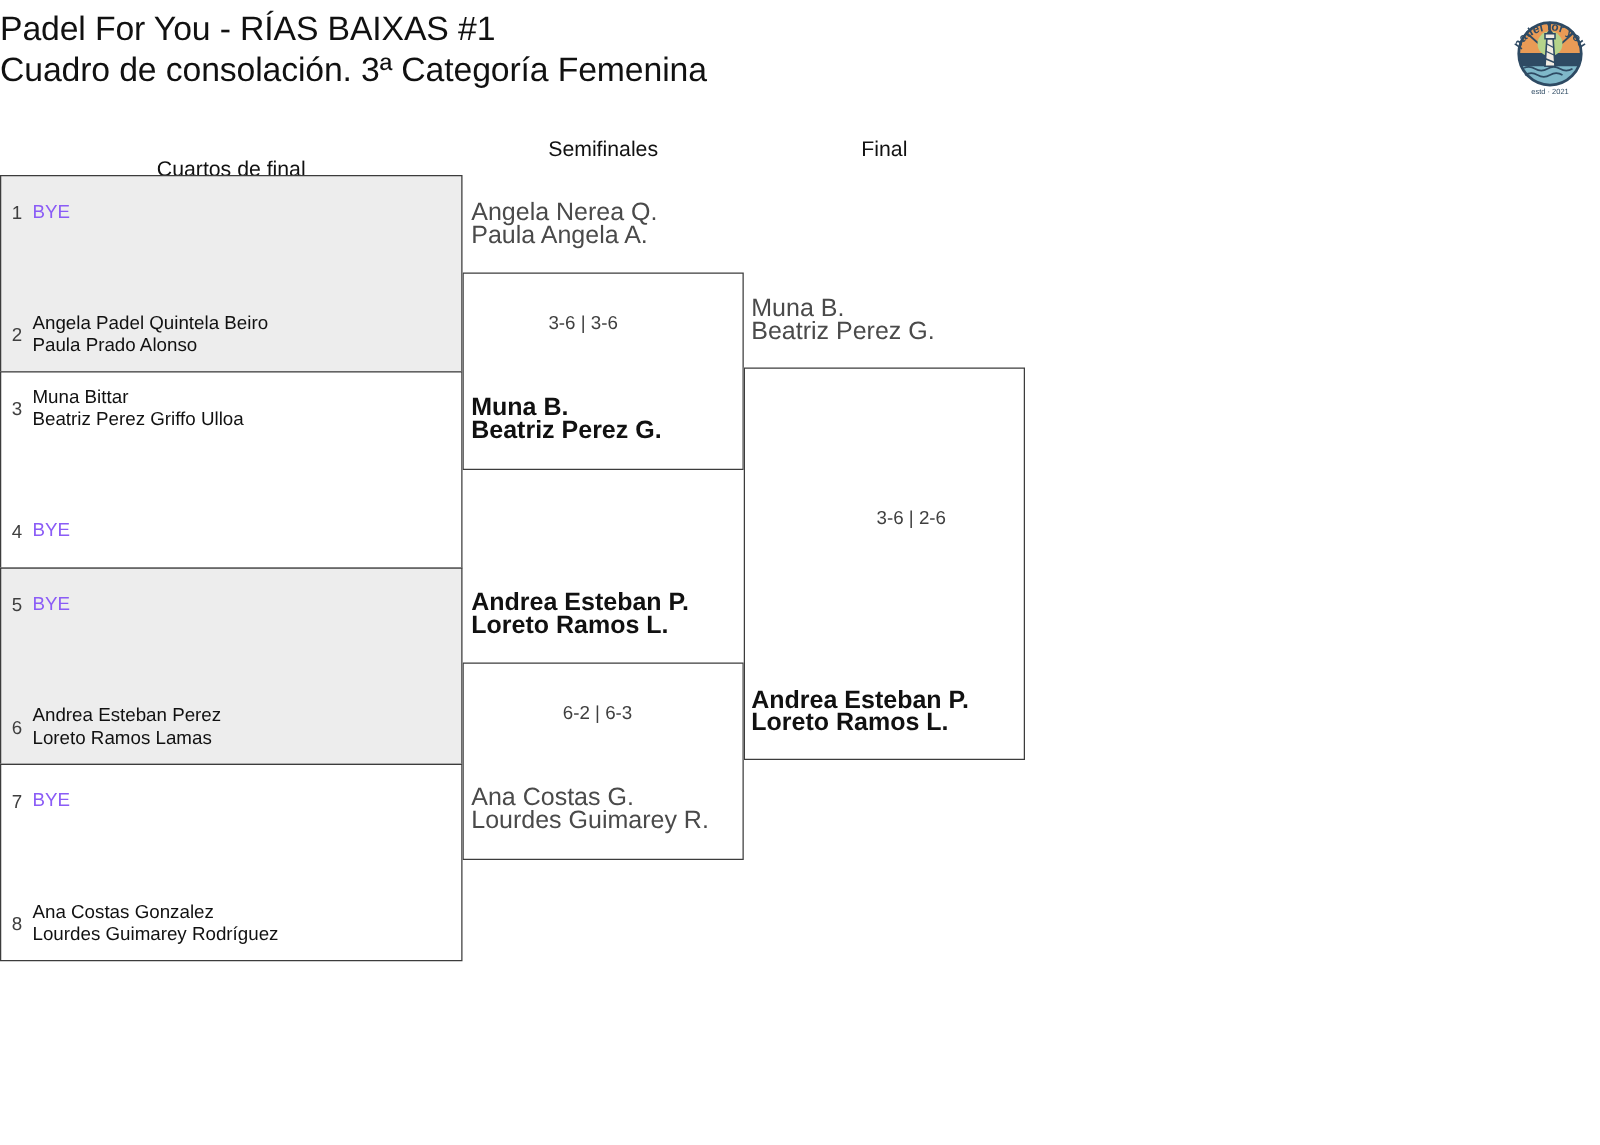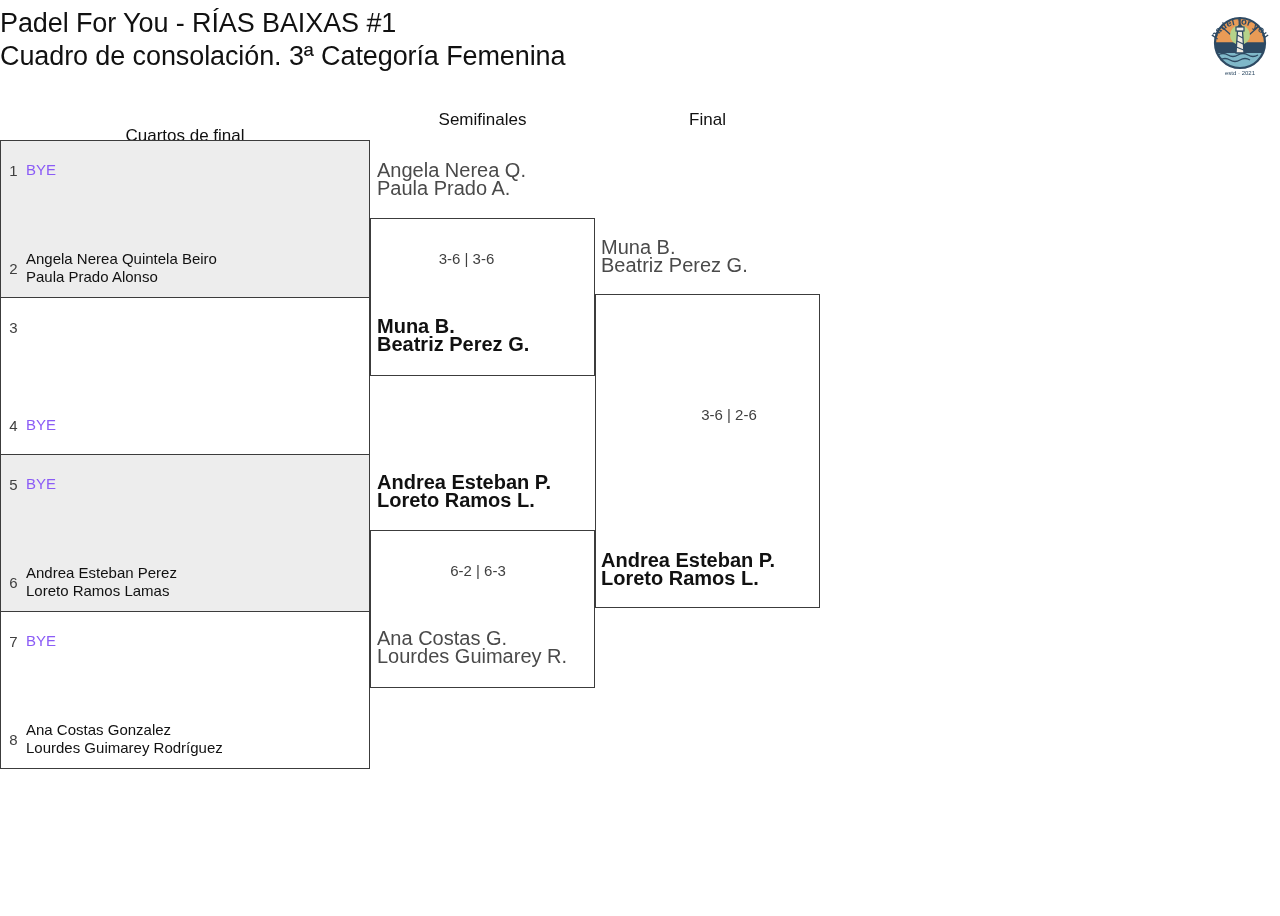--- a/index.html
+++ b/index.html
@@ -230,29 +230,33 @@
   <div class="match qf shaded" id="qf-0">
     <div class="slot top">
       <span class="seed">1</span>
       <span class="names bye">
         <span class="nm">BYE</span>
       </span>
     </div>
     <div class="slot bottom">
       <span class="seed">2</span>
       <span class="names">
-        <span class="nm">Angela Nerea Quintela Beiro</span>
+        <span class="nm">Angela Padel Quintela Beiro</span>
         <span class="nm">Paula Prado Alonso</span>
       </span>
     </div>
   </div>
 
   <div class="match qf plain" id="qf-1">
     <div class="slot top">
       <span class="seed">3</span>
+      <span class="names">
+        <span class="nm">Muna Bittar</span>
+        <span class="nm">Beatriz Perez Griffo Ulloa</span>
+      </span>
     </div>
     <div class="slot bottom">
       <span class="seed">4</span>
       <span class="names bye">
         <span class="nm">BYE</span>
       </span>
     </div>
   </div>
 
   <div class="match qf shaded" id="qf-2">
@@ -287,21 +291,21 @@
     </div>
   </div>
 
   <div class="match sf" id="sf-0"></div>
   <div class="match sf" id="sf-1"></div>
 
   <div class="match fn" id="fn-0"></div>
 
   <div class="adv loser" id="adv-sf0-top">
     <span class="nm">Angela Nerea Q.</span>
-    <span class="nm">Paula Prado A.</span>
+    <span class="nm">Paula Angela A.</span>
   </div>
   <div class="adv winner" id="adv-sf0-bottom">
     <span class="nm">Muna B.</span>
     <span class="nm">Beatriz Perez G.</span>
   </div>
 
   <div class="adv winner" id="adv-sf1-top">
     <span class="nm">Andrea Esteban P.</span>
     <span class="nm">Loreto Ramos L.</span>
   </div>

